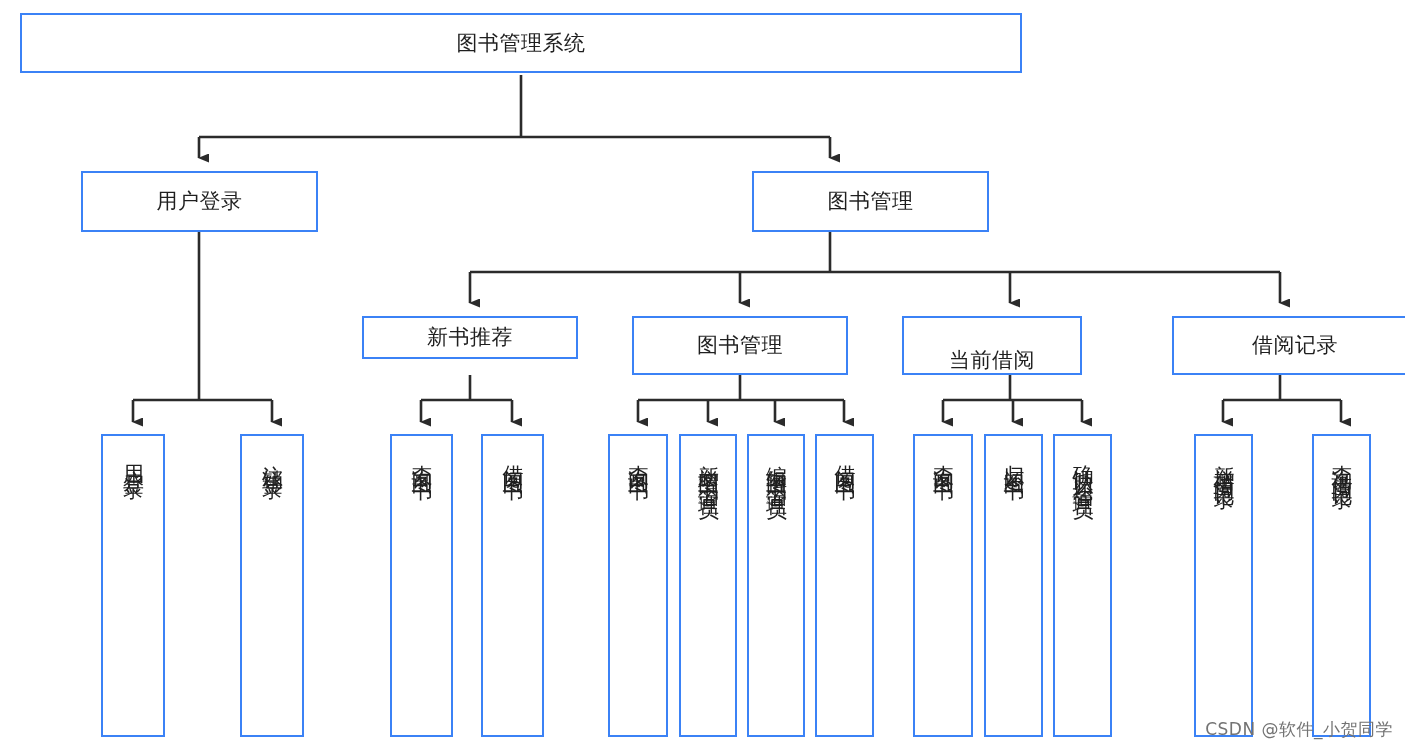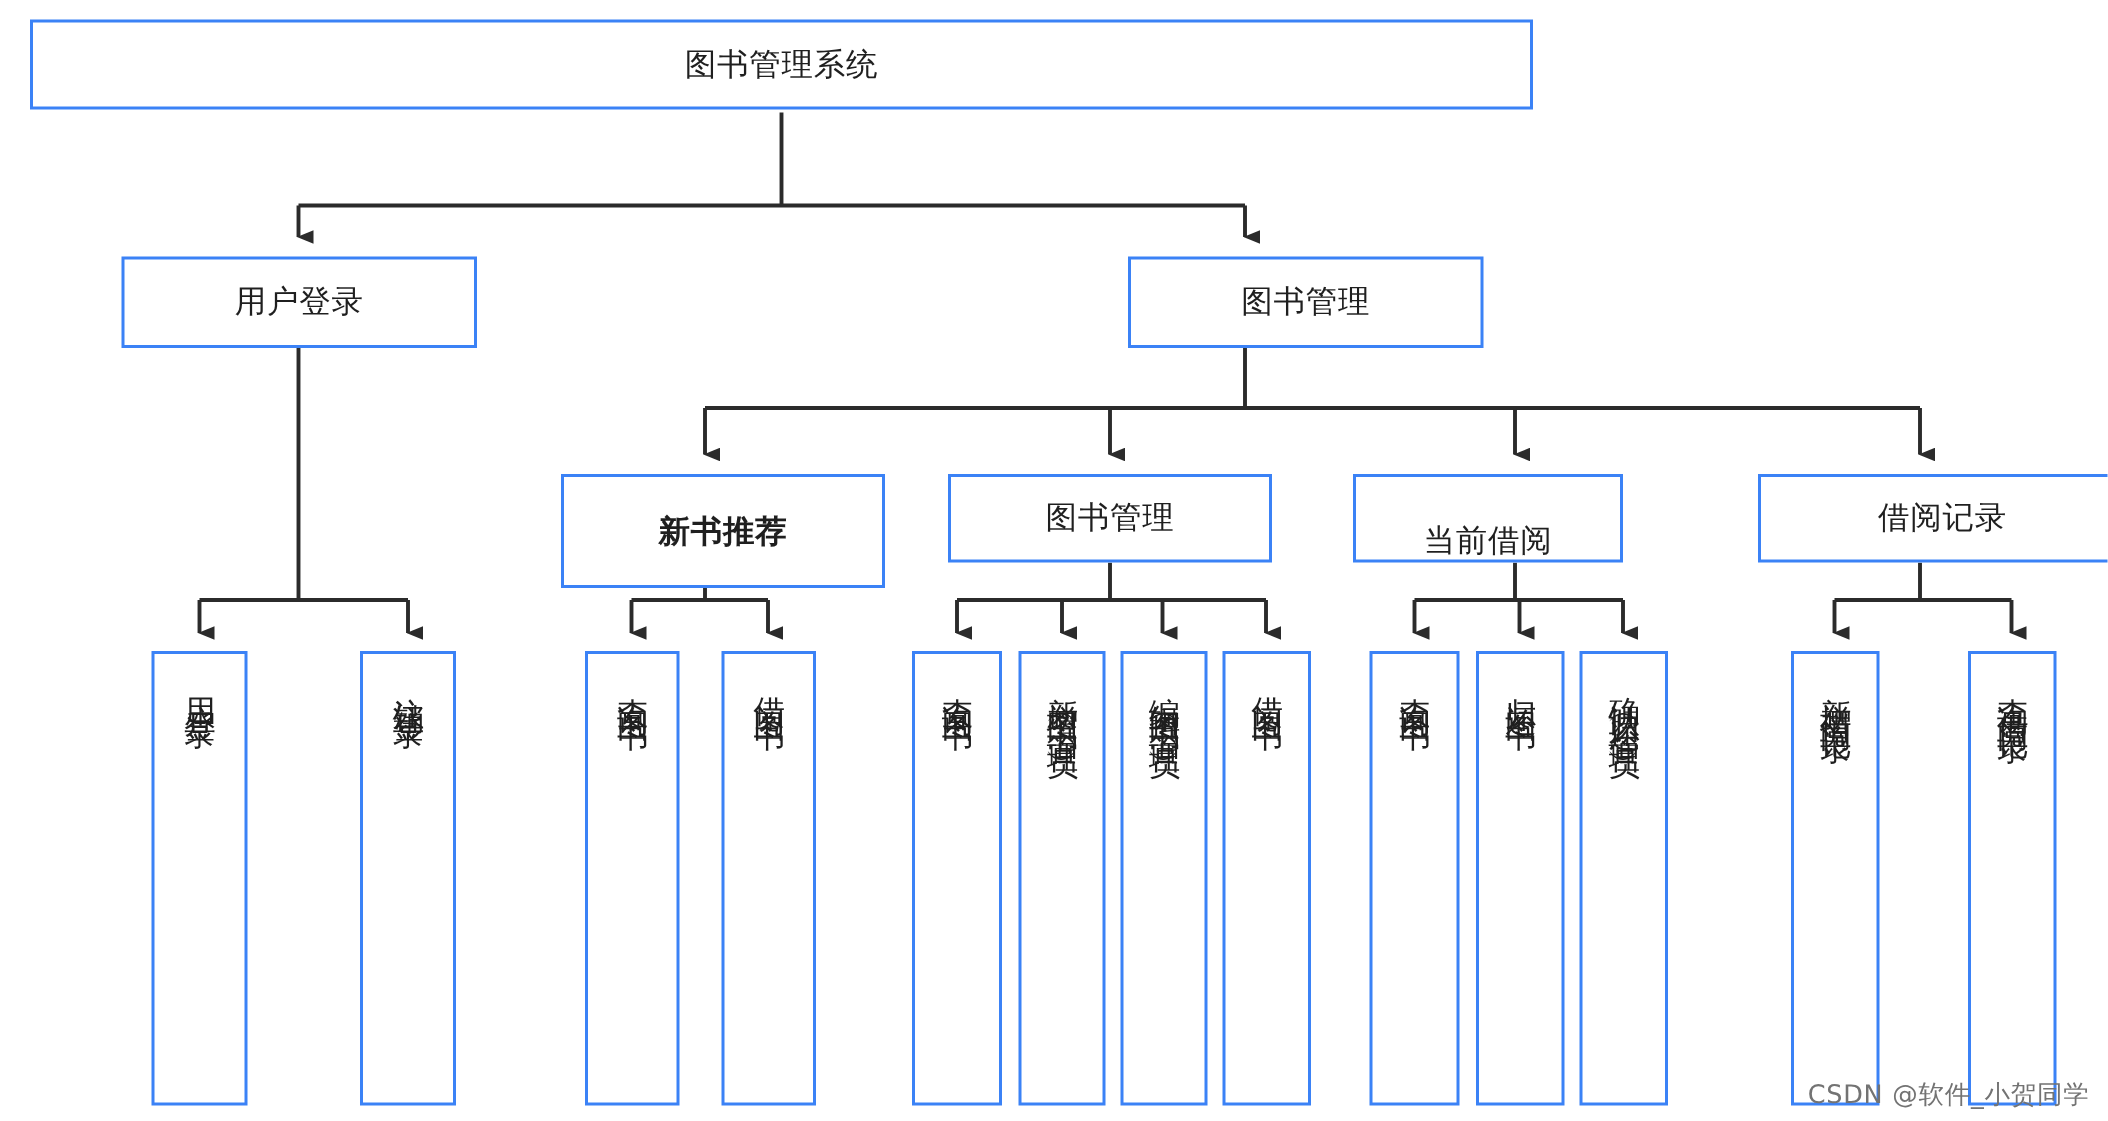--- a/index.html
+++ b/index.html
@@ -143,21 +143,21 @@
   </div>
 
   <div class="node-box" style="left:81px; top:171px; width:237px; height:61px;">
     <span class="node-label">用户登录</span>
   </div>
 
   <div class="node-box" style="left:752px; top:171px; width:237px; height:61px;">
     <span class="node-label">图书管理</span>
   </div>
 
-  <div class="node-box" style="left:374px; top:316px; width:216px; height:76px;font-weight:bold;">
+  <div class="node-box" style="left:362px; top:316px; width:216px; height:43px;">
     <span class="node-label">新书推荐</span>
   </div>
 
   <div class="node-box" style="left:632px; top:316px; width:216px; height:59px;">
     <span class="node-label">图书管理</span>
   </div>
 
   <div class="node-box" style="left:902px; top:316px; width:180px; height:59px;align-items:flex-end;">
     <span class="node-label">当前借阅</span>
   </div>

